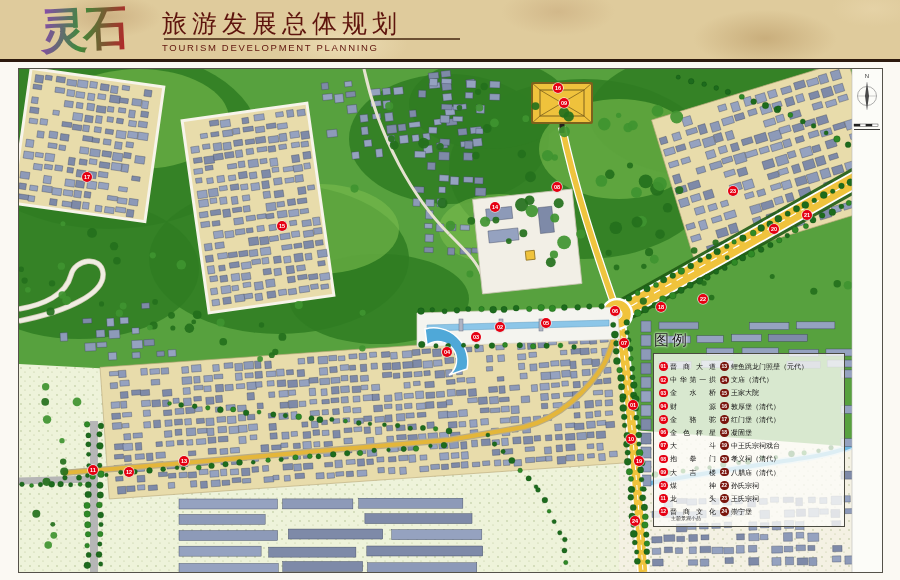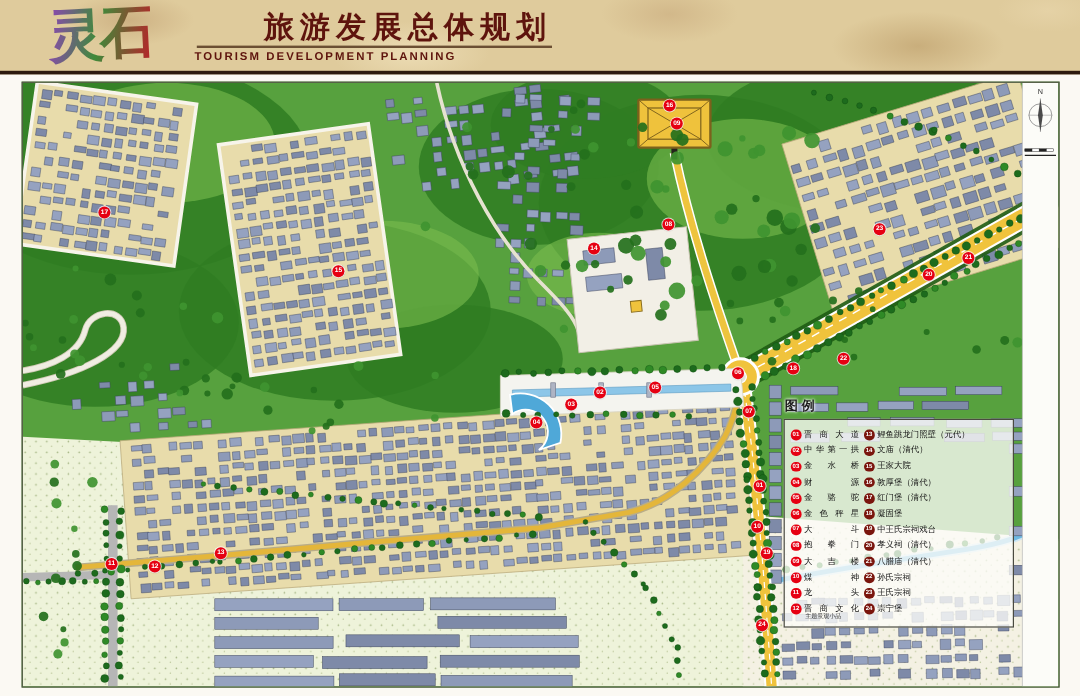--- a/index.html
+++ b/index.html
@@ -25,24 +25,24 @@
     position:absolute;left:40px;top:0px;
     font-family:"Liberation Serif","DejaVu Serif",serif;
     font-size:47px;font-weight:bold;line-height:58px;
     background:linear-gradient(100deg,#8a49ae 5%,#3f8a3a 48%,#b02a2a 95%);
     -webkit-background-clip:text;background-clip:text;color:transparent;
     transform:rotate(-3deg);text-shadow:none;letter-spacing:-4px;
   }
   .title-block{position:absolute;left:162px;top:10px;}
   .title-cn{
     margin:0;font-family:"Liberation Serif","DejaVu Serif",serif;
-    font-size:25px;font-weight:700;color:#5e140d;letter-spacing:5px;line-height:27px;text-align:right;
+    font-size:25px;font-weight:400;color:#5e140d;letter-spacing:5px;line-height:27px;
   }
   .title-underline{width:296px;height:2px;background:#6b4f33;margin:1px 0 2px 2px;}
-  .title-en{font-size:9.5px;font-weight:bold;color:#5e140d;letter-spacing:1.7px;}
+  .title-en{font-size:9.5px;font-weight:normal;color:#5e140d;letter-spacing:1.7px;}
   .page-title{
     position:absolute;right:22px;bottom:5px;
     font-size:21px;font-weight:bold;color:#141414;letter-spacing:2.5px;
   }
   
   .map-wrap{
     position:absolute;left:18px;top:68px;width:863px;height:503px;
     border:1px solid #55524a;background:#57a13e;overflow:hidden;
   }
   .map-wrap svg{position:absolute;left:0;top:0;}
@@ -51,21 +51,21 @@
   .marker{
     position:absolute;width:10px;height:10px;border-radius:50%;
     background:var(--marker-red,#e60012);color:#fff;
     font-size:5.5px;font-weight:bold;line-height:10px;text-align:center;
     box-shadow:0 0 0 0.8px rgba(255,255,255,.75), 0 0.5px 1px rgba(0,0,0,.4);
     cursor:pointer;
   }
   
   .legend{position:absolute;left:634px;top:262px;width:192px;z-index:4;}
   .legend-title{
-    font-size:11px;font-weight:bold;color:#1c1c1c;letter-spacing:3px;
+    font-size:15px;font-weight:normal;color:#1c1c1c;letter-spacing:3px;
     text-shadow:0 0 3px #fff,0 0 2px #fff;margin:0 0 3px 1px;
   }
   .legend-box{
     background:rgba(253,253,248,0.78);border:1px solid #4a4a40;
     padding:6px 4px 4px 5px;display:flex;gap:4px;box-sizing:border-box;
   }
   .legend-col{display:flex;flex-direction:column;}
   .legend-row{display:flex;align-items:center;height:13.2px;gap:2.5px;}
   .lnum{
     width:8.5px;height:8.5px;border-radius:50%;flex:0 0 auto;color:#fff;

